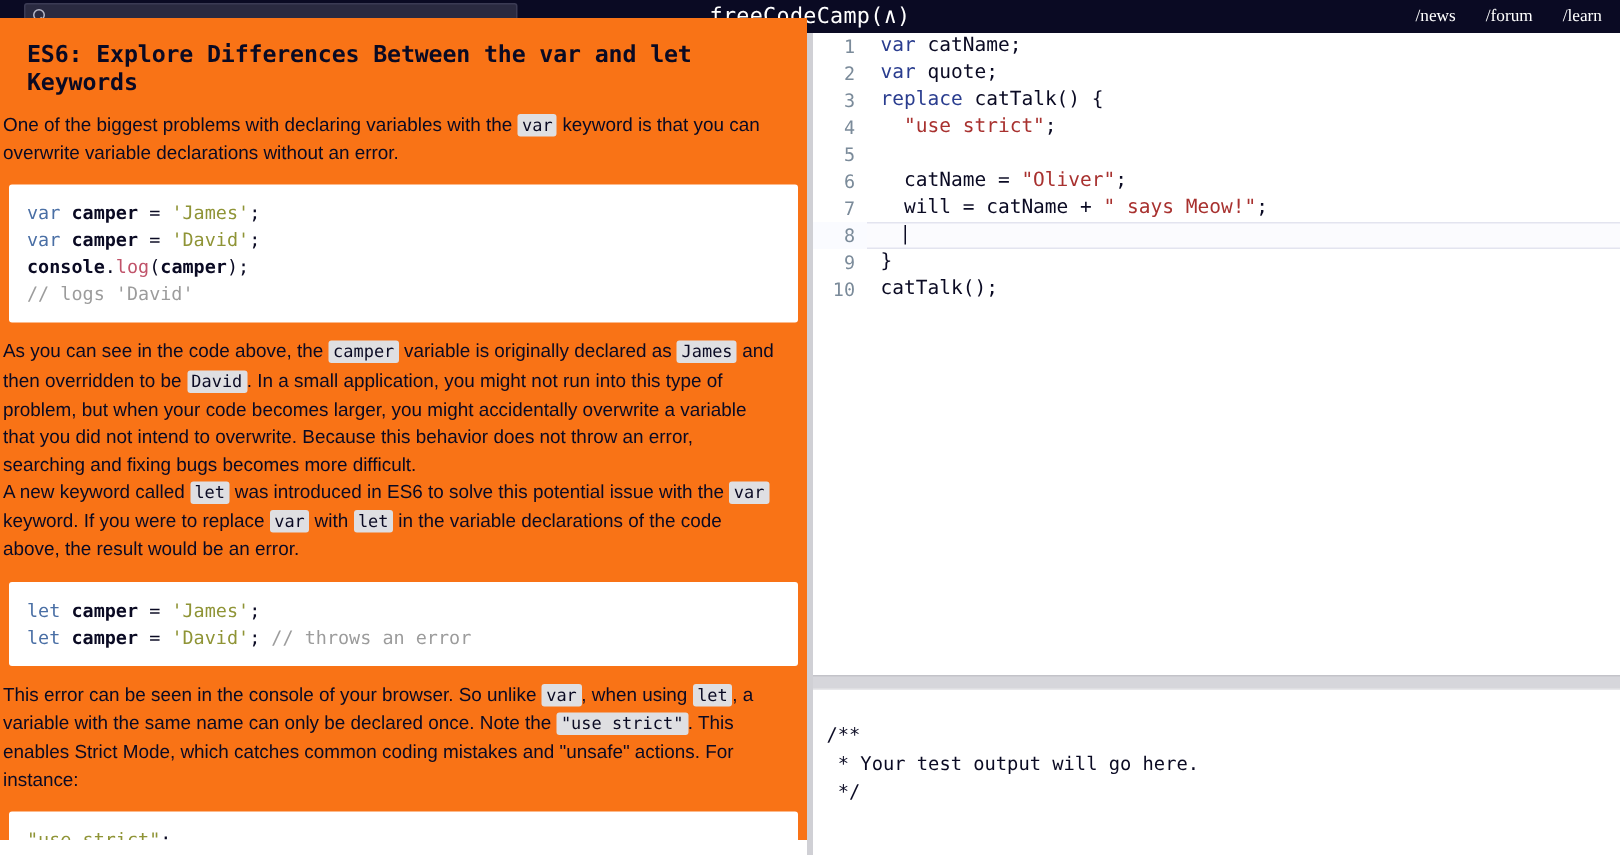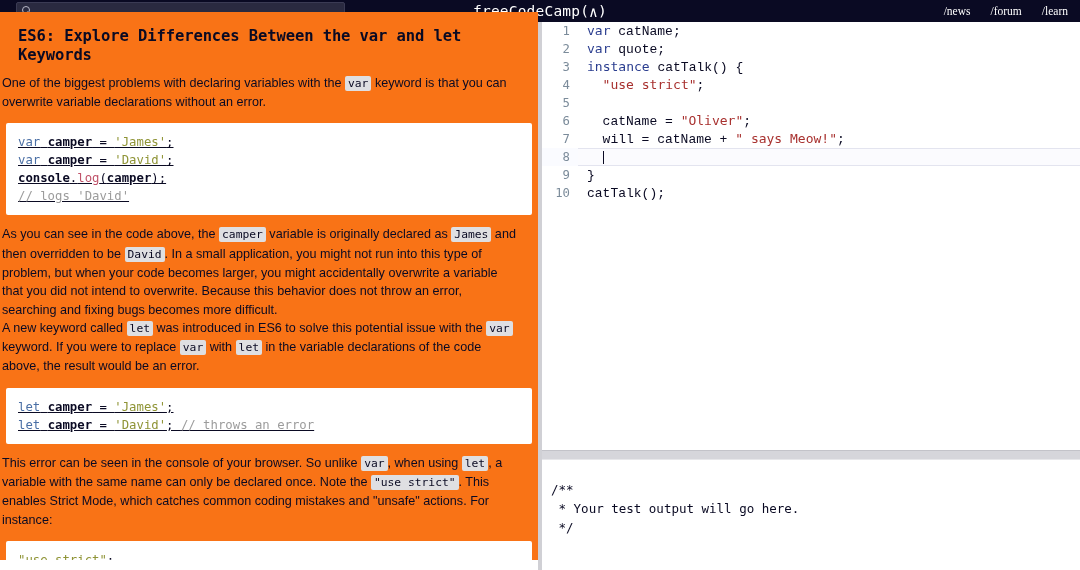--- a/index.html
+++ b/index.html
@@ -113,21 +113,20 @@
     background: #ffffff;
     border-radius: 2px;
     margin: 12px 6px 10px 6px;
     padding: 10px 12px;
     font-family: "DejaVu Sans Mono", monospace;
     font-size: 12.3px;
     line-height: 18px;
     color: #0a0a23;
     overflow: hidden;
     white-space: pre;
-    text-decoration: underline;
   }
   .tok-kw   { color: #4a6fa5; }
   .tok-str  { color: #8f9436; }
   .tok-cmt  { color: #9c9c9c; margin-top: 12px; }
   .tok-fn   { color: #c0536a; }
   .tok-pln  { color: #0a0a23; }
   .tok-bold { font-weight: bold; }
 
   #left-scrollbar {
     position: absolute; right: 0; top: 22px;
@@ -184,21 +183,21 @@
   }
   .ed-code {
     flex: 1 1 auto;
     padding-left: 9px;
     color: #0a0a23;
     line-height: 18px;
     position: relative;
   }
   .ek   { color: #2a3d8f; }
   .es   { color: #a8312f; }
-  .ep   { color: #0a0a23; font-family: Liberation Mono, monospace; }
+  .ep   { color: #0a0a23; }
   .ecur {
     display: inline-block; width: 1px; height: 13px;
     background: #0a0a23; vertical-align: -2px;
     animation: blink 1.1s steps(1) infinite;
   }
   @keyframes blink { 50% { opacity: 0; } }
 
   #output-divider {
     position: absolute; left: 0; top: 428px;
     width: 538px; height: 10px;
@@ -271,21 +270,21 @@
   <div id="left-scrollbar-thumb"></div>
 </div>
 
 <div id="divider"></div>
 
 <div id="right-pane">
 
   <div id="editor">
       <div class="ed-line"><div class="ed-gutter">1</div><div class="ed-code"><span class="ek">var</span><span class="ep"> catName;</span></div></div>
       <div class="ed-line"><div class="ed-gutter">2</div><div class="ed-code"><span class="ek">var</span><span class="ep"> quote;</span></div></div>
-      <div class="ed-line"><div class="ed-gutter">3</div><div class="ed-code"><span class="ek">instance</span><span class="ep"> catTalk() {</span></div></div>
+      <div class="ed-line"><div class="ed-gutter">3</div><div class="ed-code"><span class="ek">replace</span><span class="ep"> catTalk() {</span></div></div>
       <div class="ed-line"><div class="ed-gutter">4</div><div class="ed-code"><span class="ep">  </span><span class="es">"use strict"</span><span class="ep">;</span></div></div>
       <div class="ed-line"><div class="ed-gutter">5</div><div class="ed-code">&nbsp;</div></div>
       <div class="ed-line"><div class="ed-gutter">6</div><div class="ed-code"><span class="ep">  catName = </span><span class="es">"Oliver"</span><span class="ep">;</span></div></div>
       <div class="ed-line"><div class="ed-gutter">7</div><div class="ed-code"><span class="ep">  will = catName + </span><span class="es">" says Meow!"</span><span class="ep">;</span></div></div>
       <div class="ed-line active"><div class="ed-gutter">8</div><div class="ed-code"><span class="ep">  </span><span class="ecur"></span></div></div>
       <div class="ed-line"><div class="ed-gutter">9</div><div class="ed-code"><span class="ep">}</span></div></div>
       <div class="ed-line"><div class="ed-gutter">10</div><div class="ed-code"><span class="ep">catTalk();</span></div></div>
     </div>
 
   <div id="output-divider"></div>

